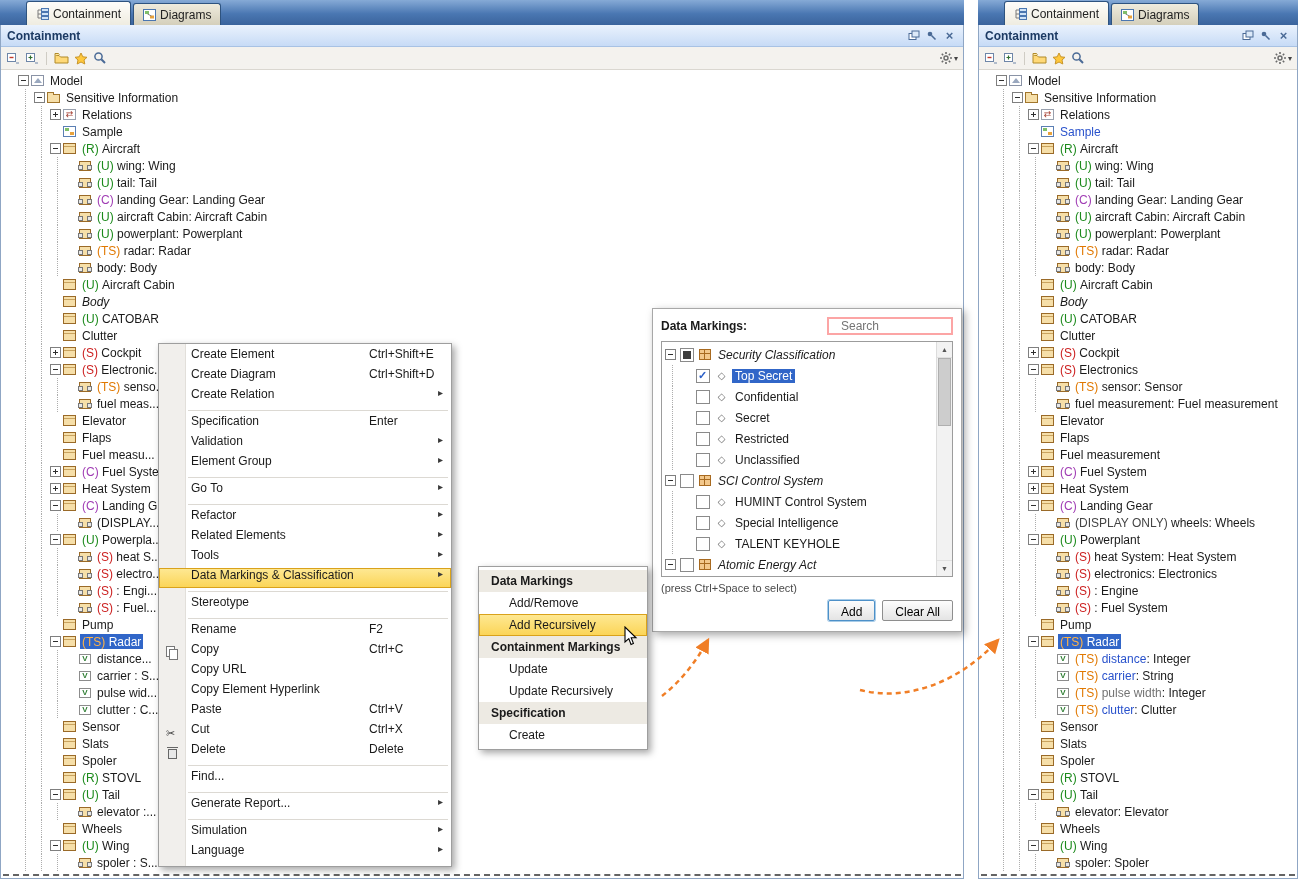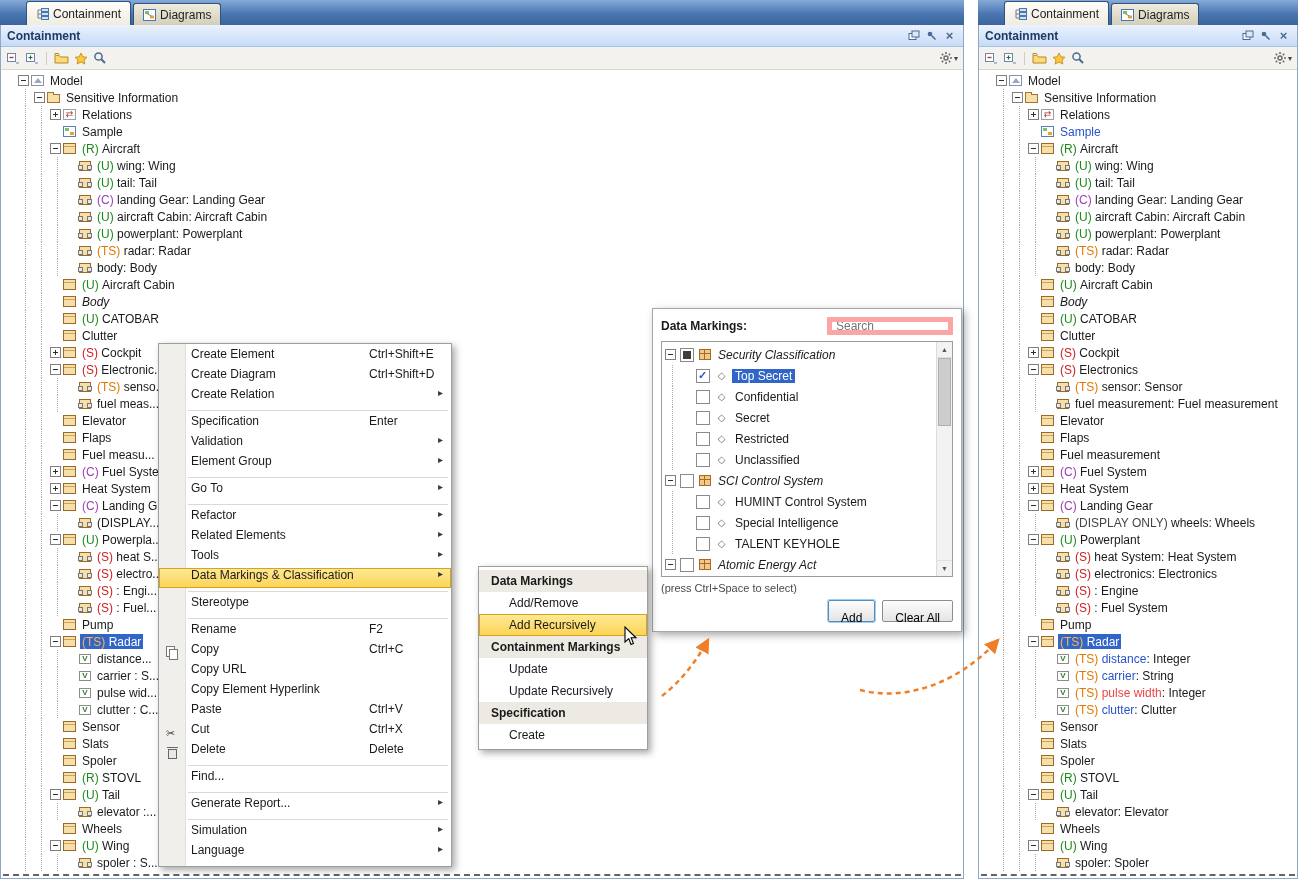--- a/index.html
+++ b/index.html
@@ -91,41 +91,41 @@
          box-shadow:3px 3px 7px rgba(0,0,0,.35);padding:3px 0;z-index:31;box-sizing:border-box}
   .smi{height:22px;display:flex;align-items:center;padding:0 10px 0 30px;position:relative}
   .smi.mhead{font-weight:bold;background:#EDEAE3;padding-left:12px}
 
   
   #dlg{position:absolute;left:652px;top:308px;width:310px;height:324px;background:#FFF;border:1px solid #A8A8A8;
        box-shadow:3px 3px 8px rgba(0,0,0,.35);z-index:25;box-sizing:border-box;padding:8px;
        display:flex;flex-direction:column}
   .dtop{display:flex;align-items:center;justify-content:space-between;margin-bottom:6px;flex:none}
   .dtitle{font-weight:bold}
-  .dsearch{width:126px;height:18px;border:5px solid #fca5a5;font:12px "Liberation Sans",sans-serif;
-           padding:0 4px;box-sizing:border-box}
+  .dsearch{width:126px;height:18px;border:2px solid #fca5a5;font:12px "Liberation Sans",sans-serif;
+           padding:0 12px;box-sizing:border-box}
   .dbox{flex:none;height:236px;border:1px solid #9C9C9C;position:relative;overflow:hidden;
         padding:2px 17px 2px 3px;box-sizing:border-box;background:#FFF}
   .dmrow{height:21px;display:flex;align-items:center;white-space:nowrap}
   .cb{width:12px;height:12px;border:1px solid #8A8A8A;background:#FFF;flex:none;margin:0 5px 0 2px;
       position:relative;box-sizing:content-box}
   .cb.checked::before{content:"\2713";position:absolute;left:1px;top:-2px;font-size:11px;font-weight:bold;
                       color:#2B5FC7;line-height:14px}
   .cb.partial::before{content:"";position:absolute;left:2px;top:2px;width:8px;height:8px;background:#3D3D3D}
   .dm-lbl{padding:0 3px}
   .dm-lbl.sel{background:#3166C8;color:#FFF}
   .vsb{position:absolute;top:0;right:0;bottom:0;width:15px;background:#F2F2F2;border-left:1px solid #DCDCDC}
   .sbb{position:absolute;left:0;width:15px;height:15px;color:#555;font-size:7px;
        display:flex;align-items:center;justify-content:center}
   .sbb.up{top:0;border-bottom:1px solid #E0E0E0}
   .sbb.down{bottom:0;border-top:1px solid #E0E0E0}
   .sbthumb{position:absolute;left:1px;right:1px;top:16px;height:68px;background:#CDCDCD;border:1px solid #AFAFAF;box-sizing:border-box}
   .dhint{color:#4A4A4A;font-size:11px;margin:5px 0 4px;flex:none}
   .dbtns{display:flex;justify-content:flex-end;gap:7px;flex:none;margin-top:2px}
-  .btn{height:21px;padding:10px 12px;background:linear-gradient(#FDFDFD,#E4E4E4);border:1px solid #8E8E8E;
+  .btn{height:21px;padding:4px 12px;background:linear-gradient(#FDFDFD,#E4E4E4);border:1px solid #8E8E8E;
        font:12px "Liberation Sans",sans-serif;border-radius:2px}
   .btn.default{border-color:#4D90C8;box-shadow:0 0 0 1px #A8CCE8}
 
   
   .overlay{position:absolute;pointer-events:none}
   .cropline{position:absolute;left:3px;right:3px;bottom:3px;border-top:2px dashed #4A4A4A;opacity:.85;z-index:6}
 </style>
 </head>
 <body>
 
@@ -1219,21 +1219,21 @@
             </span>
           </div>
           <div class="trow">
             <span class="gd"></span>
             <span class="gd"></span>
             <span class="gd"></span>
             <span class="tgslot"></span>
             <span class="ic ic-value"></span>
             <span class="lbl">
               <span class="pre" style="color: rgb(224, 120, 0);">(TS)&nbsp;</span>
-              <span class="nm" style="color: #ef4444;">pulse width</span>
+              <span class="nm" style="color: #737373;">pulse width</span>
               <span class="suf"> : Integer</span>
             </span>
           </div>
           <div class="trow">
             <span class="gd"></span>
             <span class="gd"></span>
             <span class="gd"></span>
             <span class="tgslot"></span>
             <span class="ic ic-value"></span>
             <span class="lbl">

